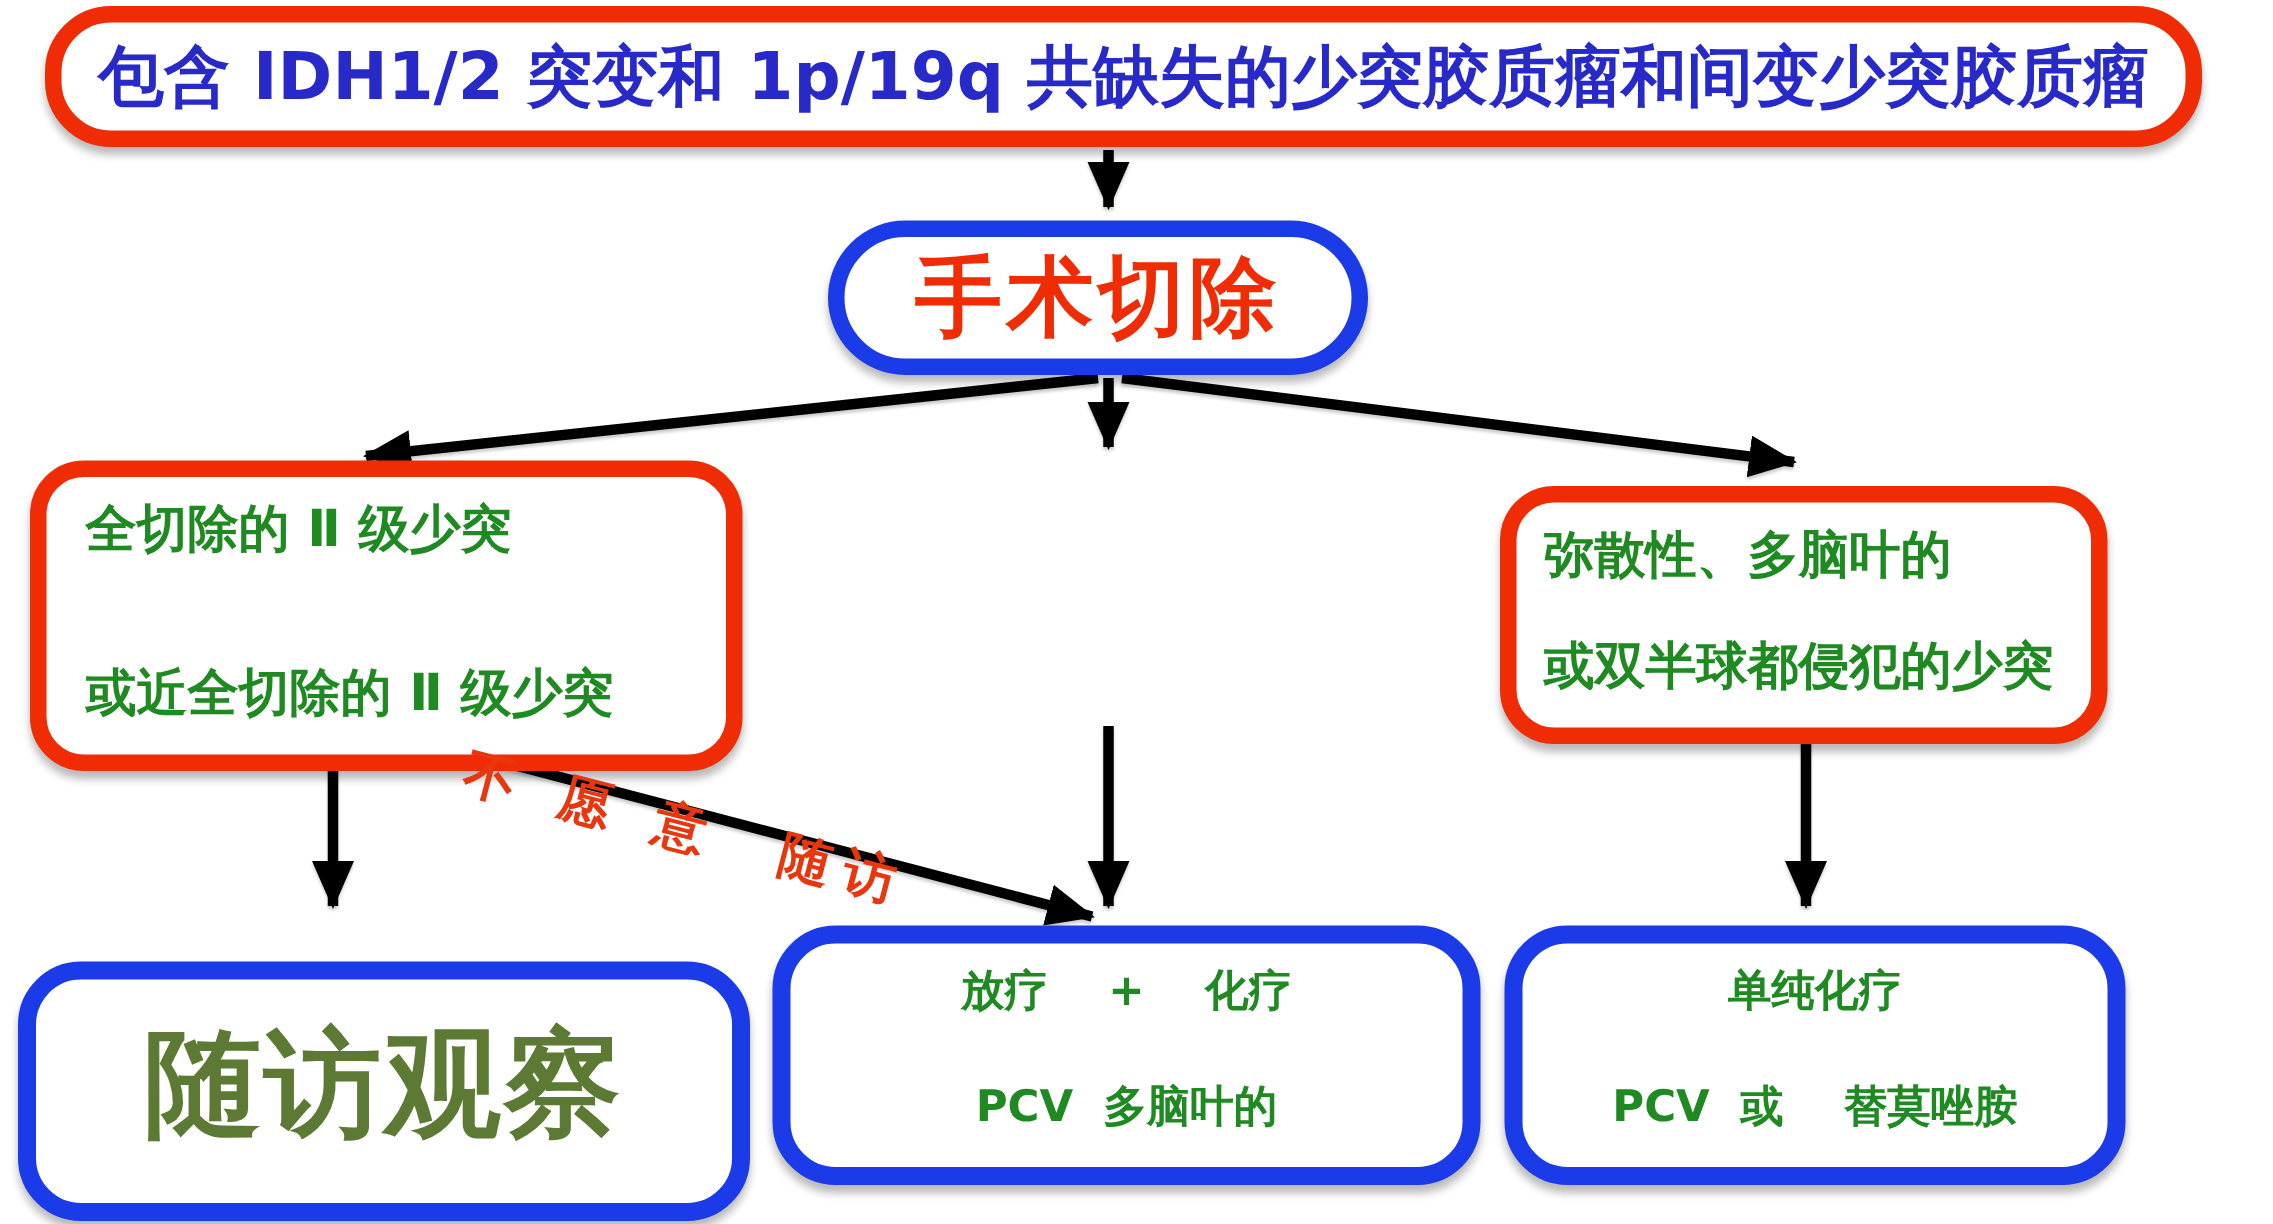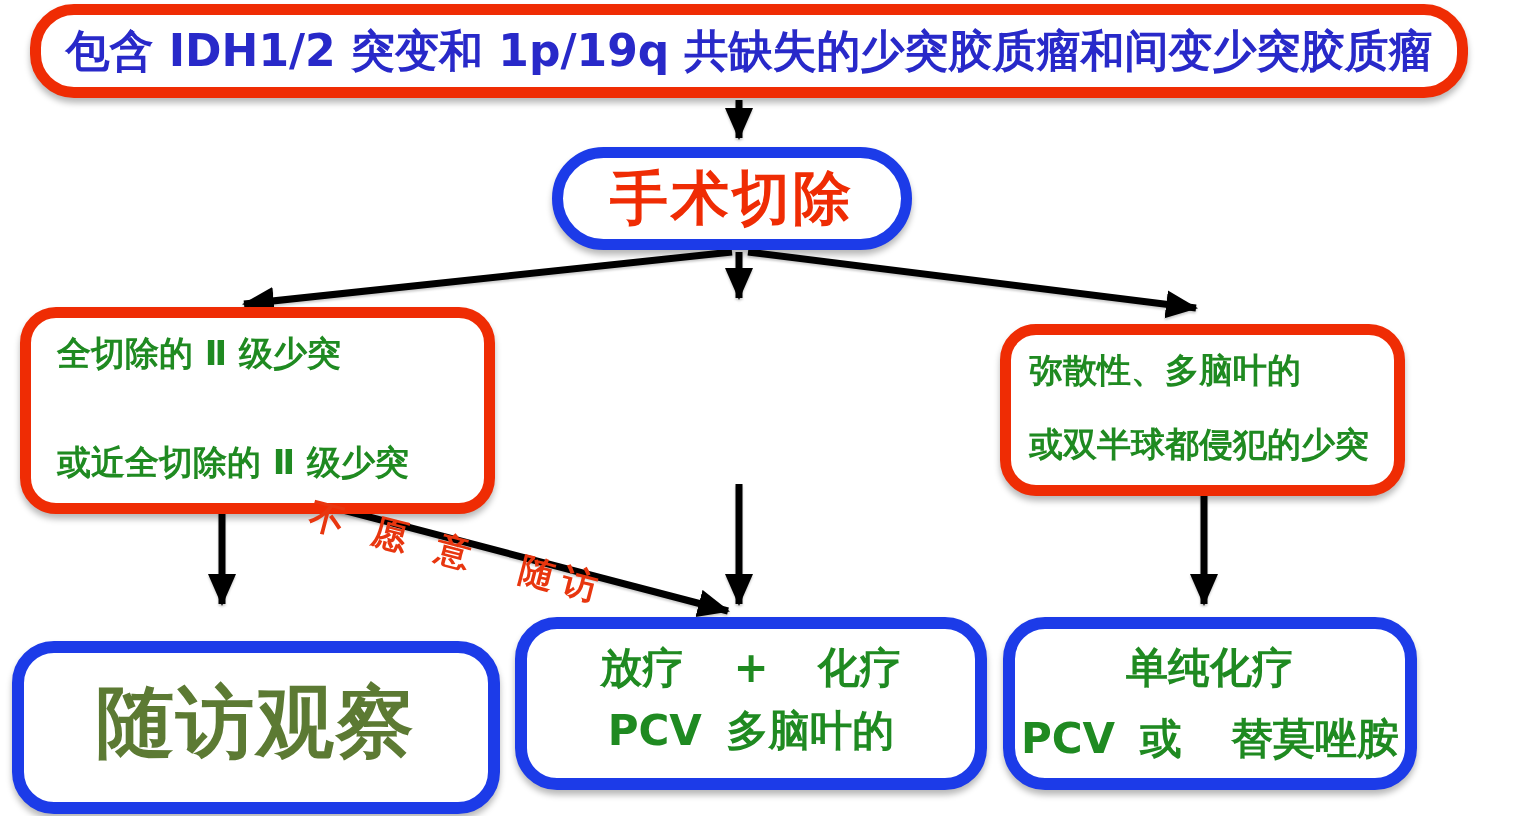--- a/index.html
+++ b/index.html
@@ -37,21 +37,21 @@
   }
   .cond1{left:20px;top:307px;width:475px;height:207px;}
   .cond2{left:513px;top:307px;width:477px;height:172px;}
   .cond3{left:1000px;top:307px;width:405px;height:172px;padding-left:18px;margin-top:17px;}
   .treat{
     border:12px solid var(--blue,#1C3BE8);border-radius:42px;
     display:flex;flex-direction:column;justify-content:space-between;align-items:center;
     padding:16px 10px 24px 10px;
   }
   .treat .line{
-    color:var(--green,#1F8A21);font-size:42px;font-weight:bold;white-space:pre;word-spacing:10px;line-height:1.1;
+    color:var(--green,#1F8A21);font-size:29px;font-weight:bold;white-space:pre;word-spacing:10px;line-height:1.1;
   }
   .treat1{left:12px;top:617px;width:488px;height:173px;justify-content:center;margin-top:24px;}
   .followup-text{
     color:var(--olive,#5C7A33);font-size:78px;font-weight:bold;letter-spacing:2px;white-space:nowrap;
   }
   .treat2{left:515px;top:617px;width:472px;height:173px;}
   .treat3{left:1003px;top:617px;width:414px;height:173px;gap:25px;}
   .edges{position:absolute;left:0;top:0;width:1515px;height:816px;pointer-events:none;
     filter:drop-shadow(0 2px 1px rgba(0,0,0,0.2));}
   .edge-label{

